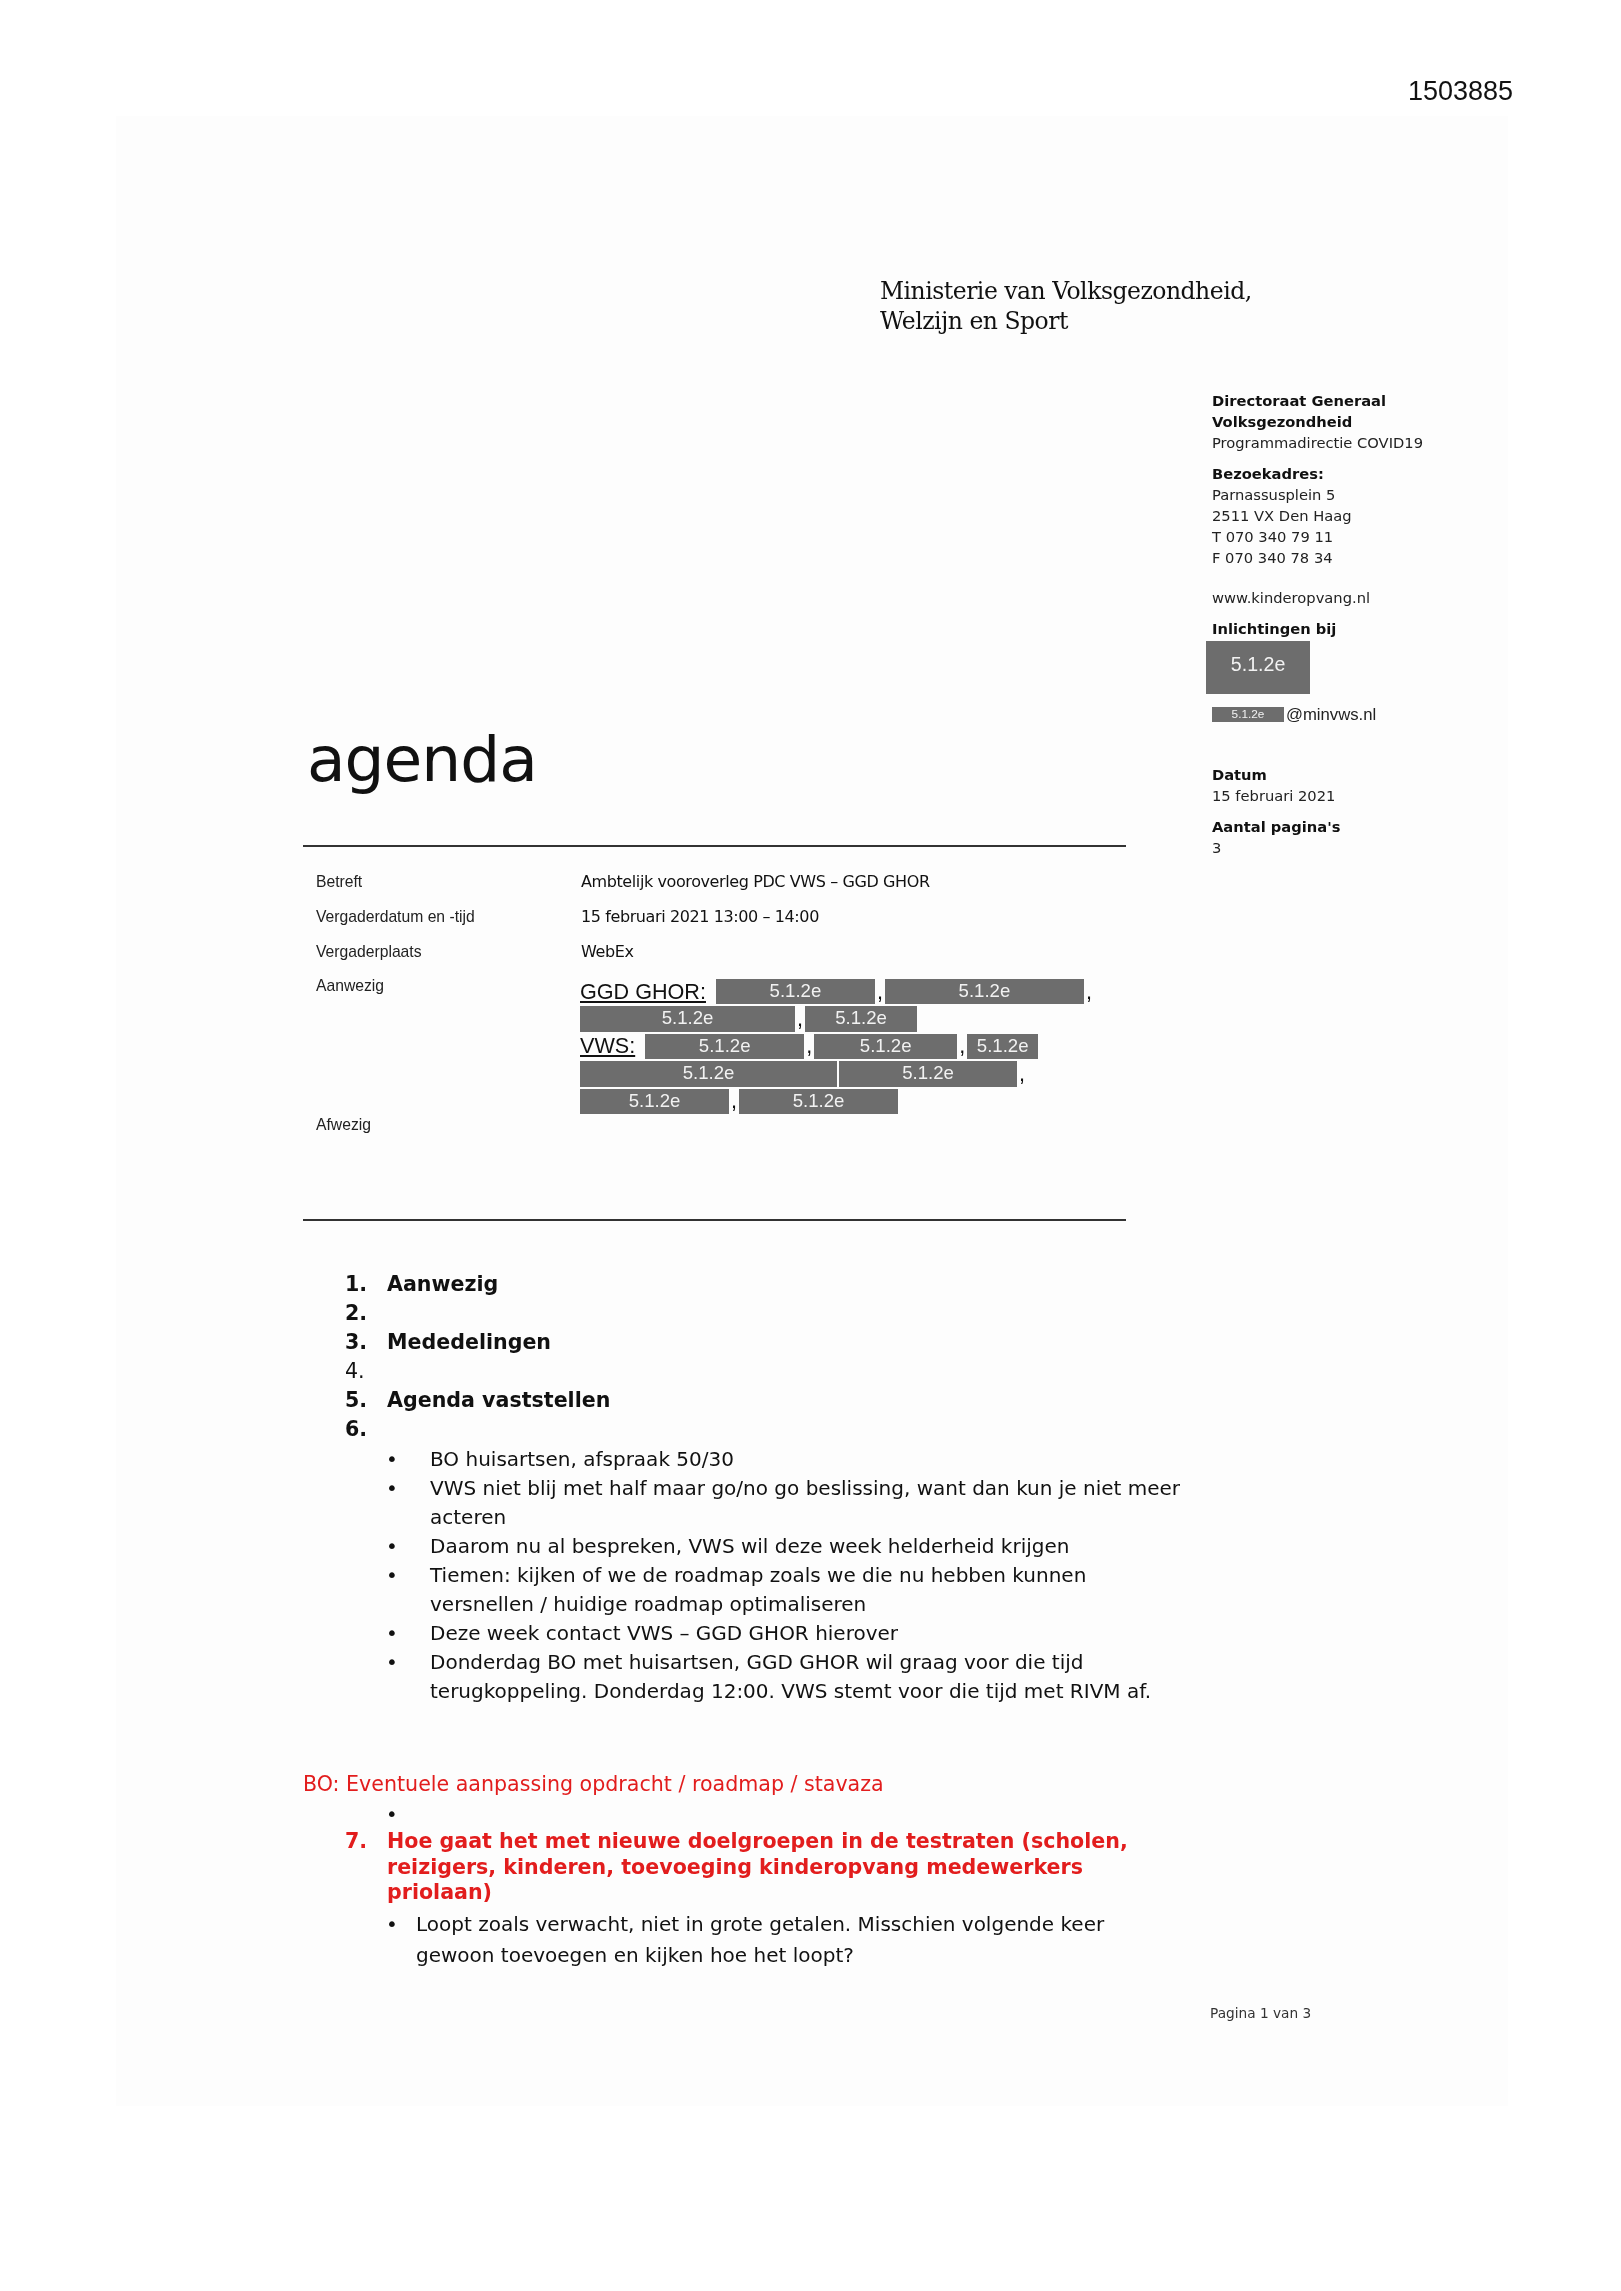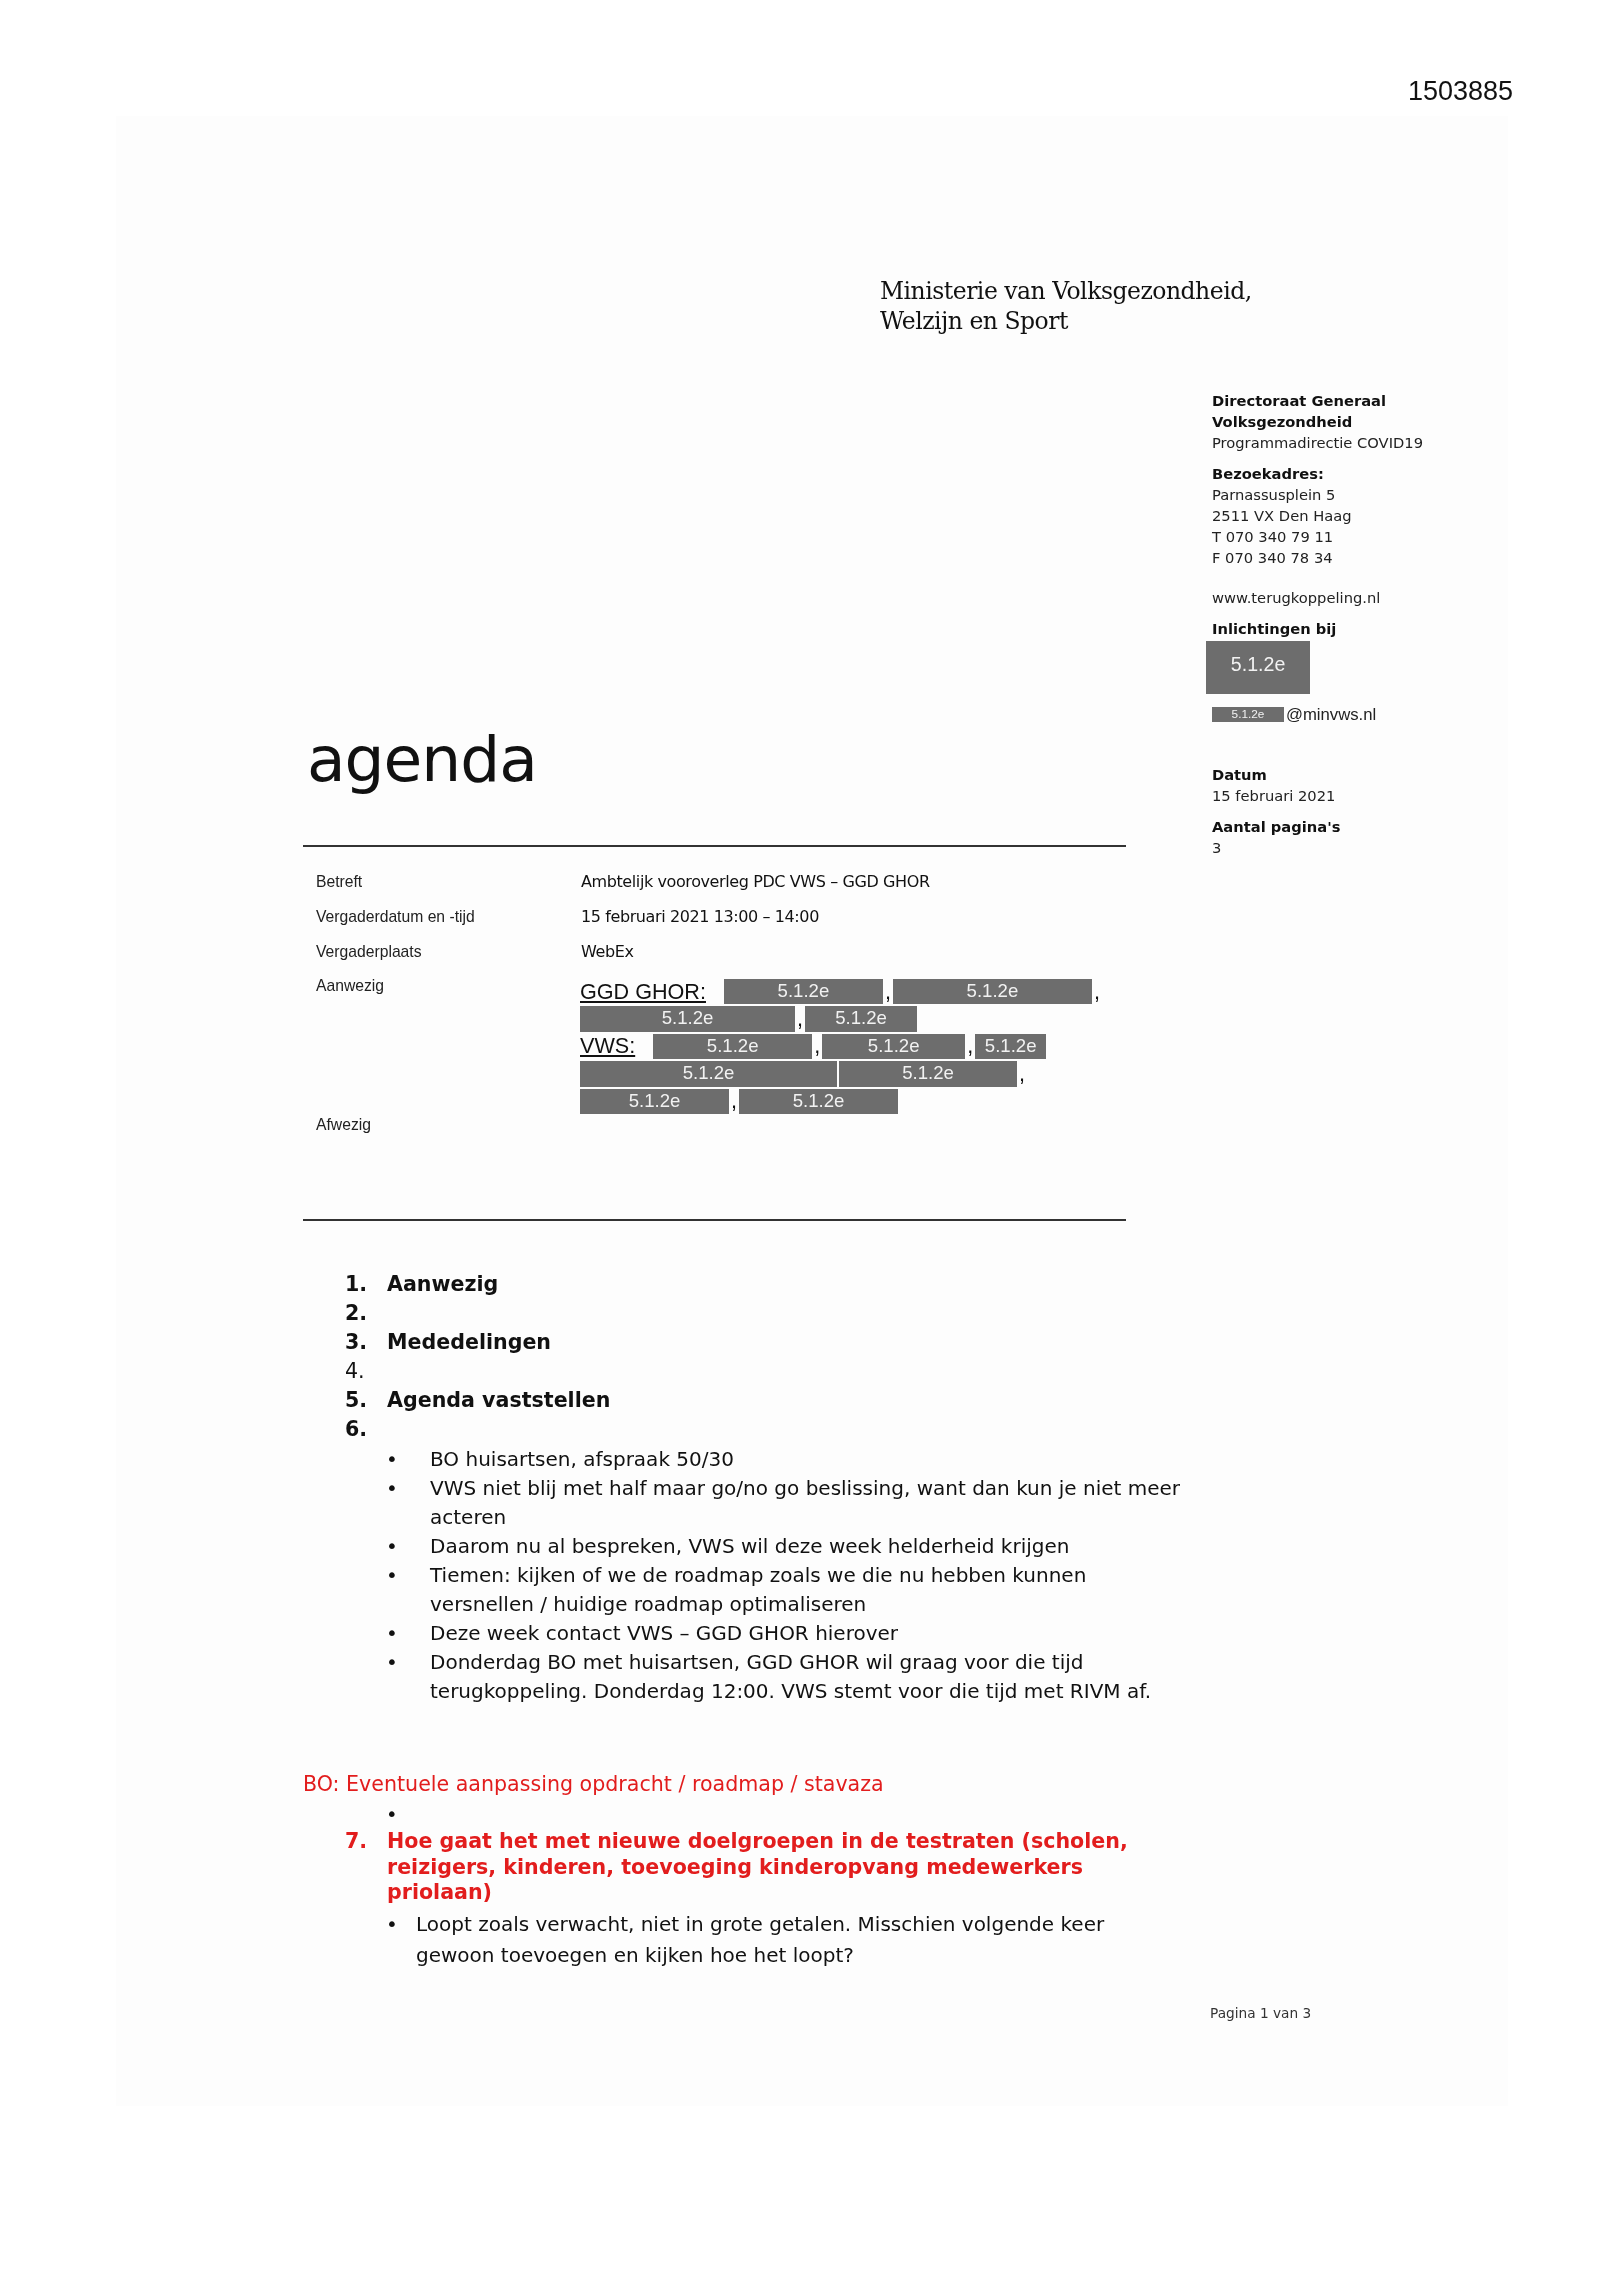--- a/index.html
+++ b/index.html
@@ -17,21 +17,21 @@
   .sidebar .r2 { width:72px; height:15.7px; line-height:15.7px; font-size:11.8px; margin-right:2px; }
   .sidebar .ital { font-style:italic; }
   .title { position:absolute; left:307px; top:723px; font-family:"DejaVu Sans", sans-serif; font-size:63px; color:#111; letter-spacing:-1px; }
   .hr { position:absolute; left:303px; width:823px; height:2px; background:#333; }
   .meta { position:absolute; left:316px; top:872px; width:823px; }
   .meta-row { display:flex; height:35px; align-items:baseline; }
   .meta-label { width:265px; font-family:"Liberation Sans", sans-serif; font-size:15.7px; color:#222; }
   .meta-value { font-family:"DejaVu Sans", sans-serif; font-size:16px; color:#111; letter-spacing:-0.4px; }
   .att { position:absolute; left:580px; top:978px; width:549px; font-family:"Liberation Sans", sans-serif; font-size:21.6px; color:#111; }
   .att .line { position:relative; height:27.4px; display:flex; align-items:center; }
-  .att .lbl { text-decoration:underline; margin-right:18px; }
+  .att .lbl { text-decoration:underline; margin-right:10px; }
   .att .redact { height:25.5px; line-height:23.5px; font-size:18.6px; }
   .att .c { margin:0 2px; }
   .agenda-list { position:absolute; left:345px; top:1270px; font-family:"DejaVu Sans", sans-serif; font-size:20.6px; line-height:29px; color:#111; }
   .agenda-list .it { display:flex; }
   .agenda-list .num { width:42px; font-weight:bold; }
   .agenda-list .num.plain { font-weight:normal; }
   .agenda-list .lab { font-weight:bold; }
   .bullets { position:absolute; left:384px; top:1445px; width:804px; font-family:"DejaVu Sans", sans-serif; font-size:20px; line-height:29px; color:#111; }
   .bullets .bl { display:flex; }
   .bullets .dot { width:44px; padding-left:2px; }
@@ -62,21 +62,21 @@
   <div class="b">Directoraat Generaal</div>
   <div class="b">Volksgezondheid</div>
   <div>Programmadirectie COVID19</div>
   <div class="gap"></div>
   <div class="b">Bezoekadres:</div>
   <div>Parnassusplein 5</div>
   <div>2511 VX  Den Haag</div>
   <div>T  070 340 79 11</div>
   <div>F  070 340 78 34</div>
   <div class="gapL"></div>
-  <div>www.terugkoppeling.nl</div>
+  <div>www.kinderopvang.nl</div>
   <div class="gap"></div>
   <div class="b">Inlichtingen bij</div>
   <div class="redact r1">5.1.2e</div>
   <div class="email">
     <span class="redact r2">5.1.2e</span>
     <span>@minvws.nl</span>
   </div>
   <div style="height:39px"></div>
   <div class="b">Datum</div>
   <div>15 februari 2021</div>

